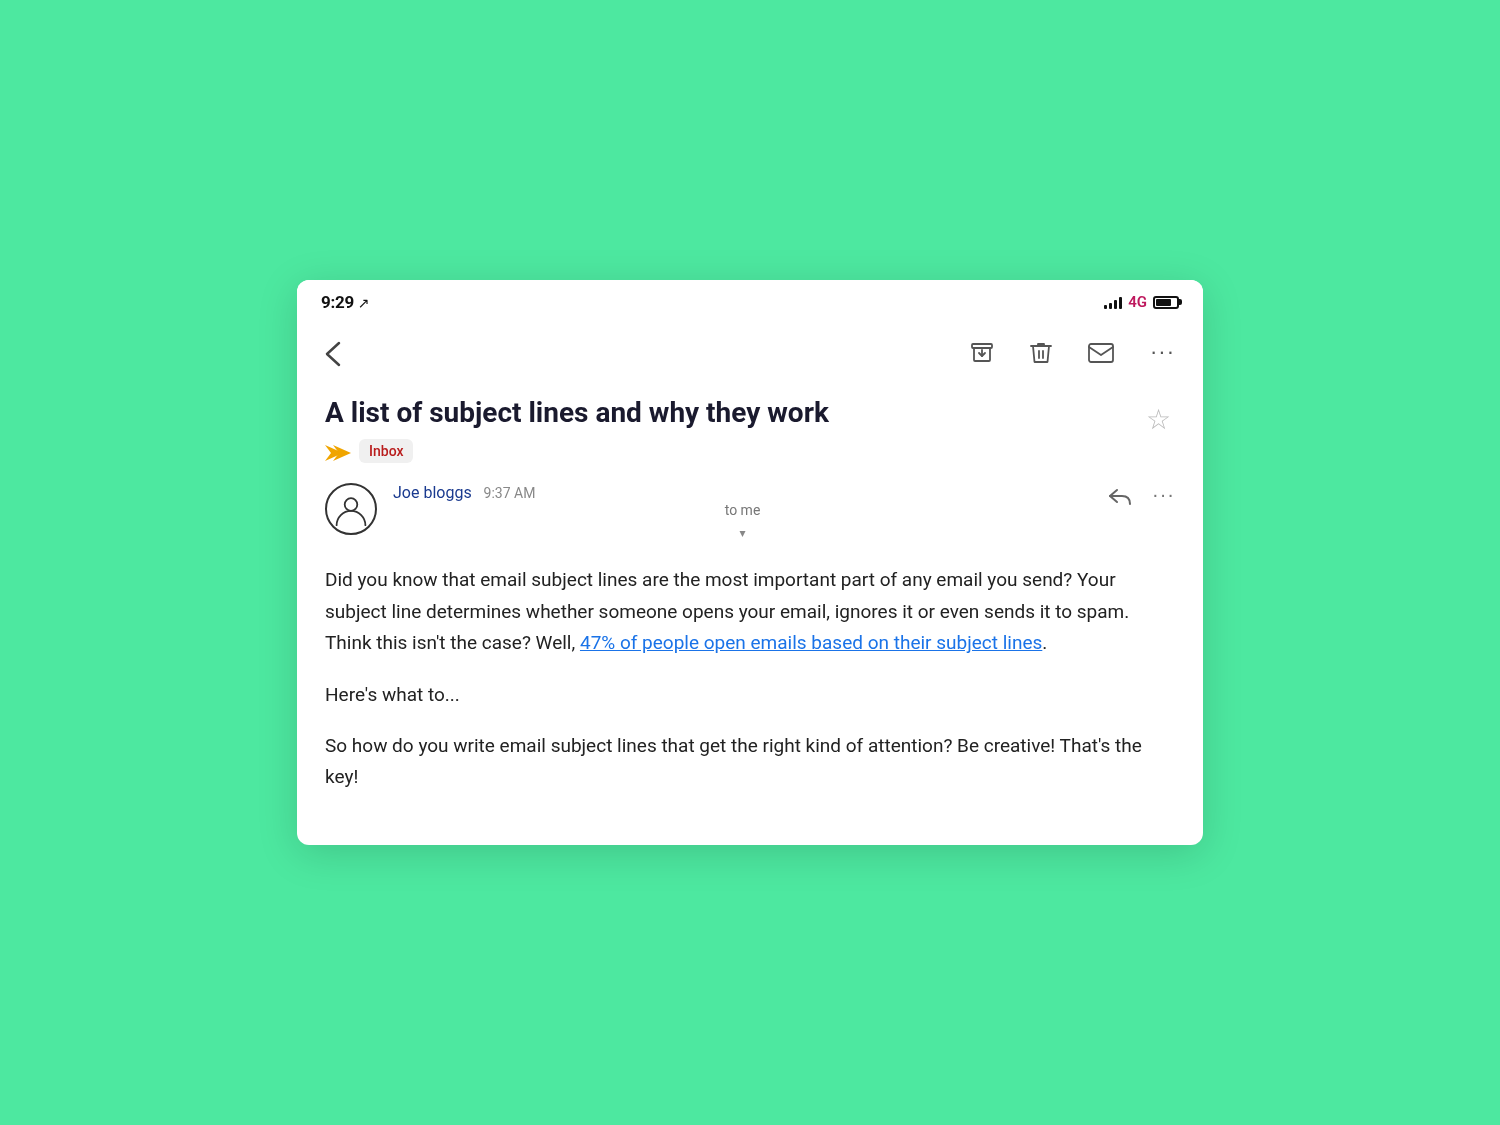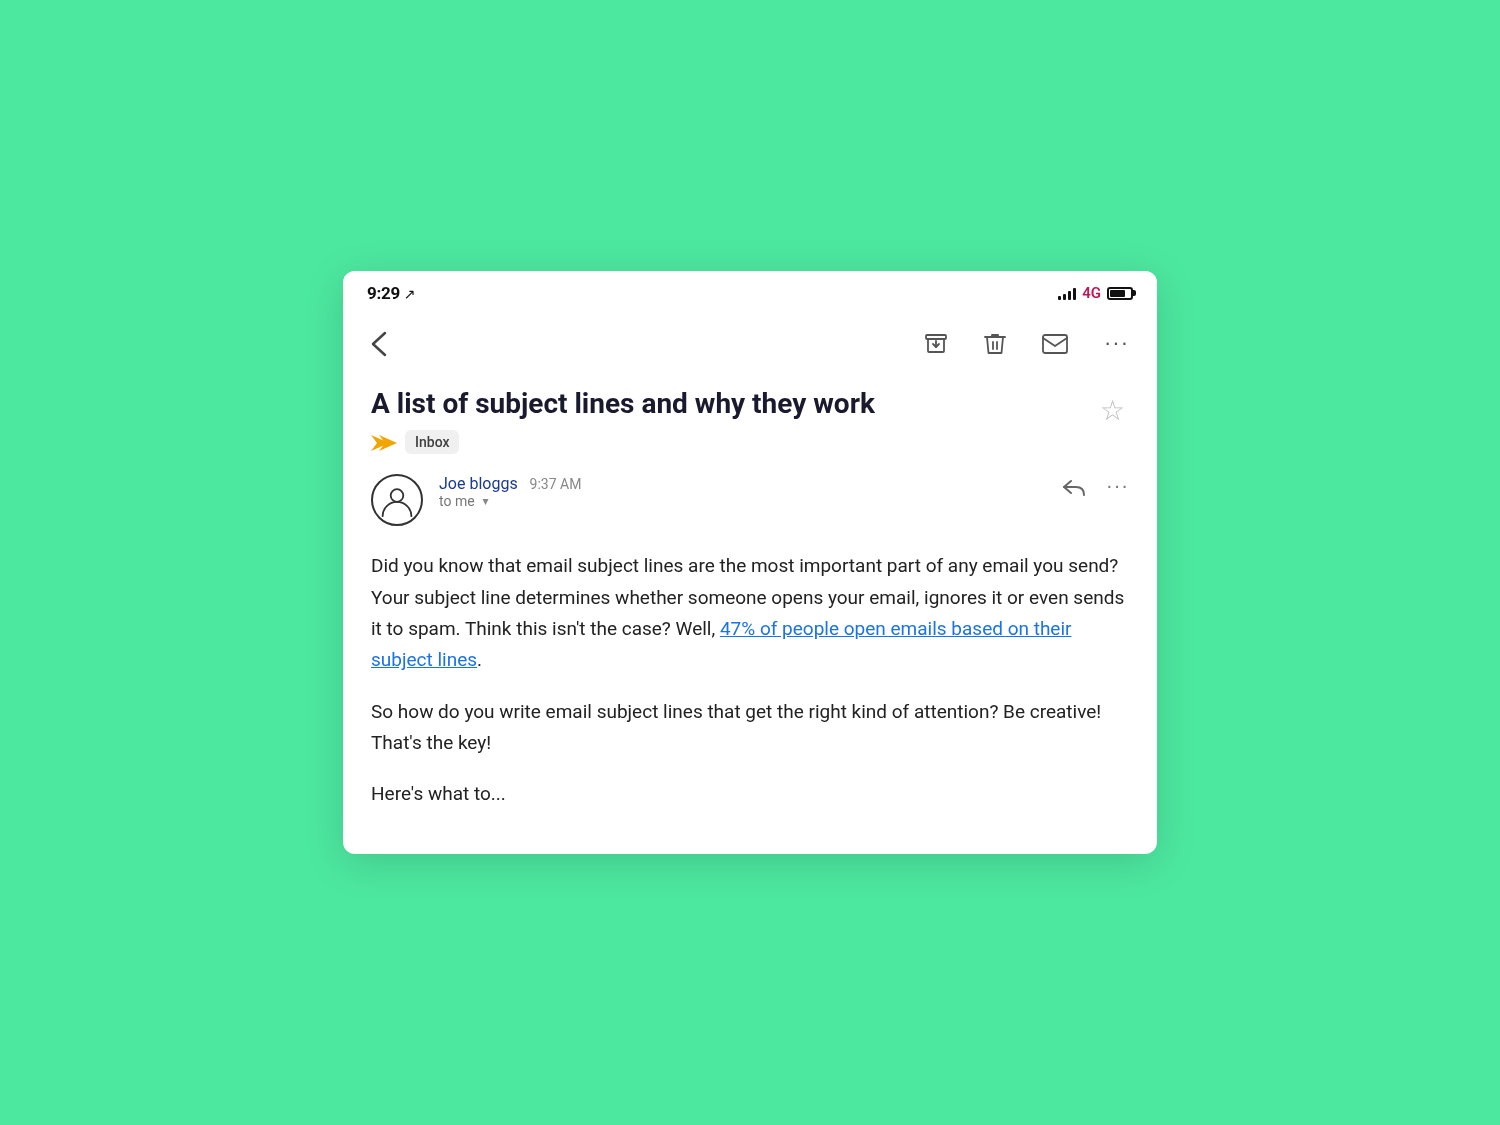--- a/index.html
+++ b/index.html
@@ -7,21 +7,21 @@
     body {
       background-color: #4de8a0;
       display: flex;
       justify-content: center;
       align-items: center;
       min-height: 100vh;
       font-family: -apple-system, BlinkMacSystemFont, 'Segoe UI', Roboto, sans-serif;
     }
 
     .phone-frame {
-      width: 814px;
+      width: 906px;
       background: #ffffff;
       border-radius: 12px;
       overflow: hidden;
       box-shadow: 0 8px 40px rgba(0,0,0,0.15);
     }
 
     
     .status-bar {
       display: flex;
       justify-content: space-between;
@@ -130,21 +130,21 @@
     }
 
     .back-icon {
       font-size: 26px;
       color: #444;
       font-weight: 300;
     }
 
     
     .email-content {
-      padding: 8px 28px 24px;
+      padding: 8px 28px 32px;
     }
 
     
     .subject-area {
       display: flex;
       align-items: flex-start;
       justify-content: space-between;
       margin-bottom: 20px;
     }
 
@@ -170,21 +170,21 @@
     .forward-icon {
       color: #f0a500;
       font-size: 22px;
     }
 
     .inbox-badge {
       background: #f0f0f0;
       border-radius: 6px;
       padding: 4px 10px;
       font-size: 14px;
-      color: #404040;
+      color: #b91c1c;
       font-weight: 500;
     }
 
     .star-btn {
       background: none;
       border: none;
       cursor: pointer;
       color: #bbb;
       font-size: 28px;
       padding: 4px;
@@ -234,20 +234,21 @@
       margin-left: 8px;
       font-weight: 400;
     }
 
     .sender-to {
       display: flex;
       align-items: center;
       gap: 8px;
       font-size: 14px;
       color: #777;
+      flex-direction: column;
     }
 
     .chevron-down {
       font-size: 12px;
       color: #888;
     }
 
     .sender-actions {
       display: flex;
       align-items: center;
@@ -414,18 +415,18 @@
         <button class="action-btn" title="More">
           <span style="font-size:20px; color:#777; letter-spacing:1px;">···</span>
         </button>
       </div>
     </div>
 
     <div class="email-body">
       <p>
         <span>Did you know that email subject lines are the most important part of any email you send? Your subject line determines whether someone opens your email, ignores it or even sends it to spam. Think this isn't the case? Well, </span><a class="email-link" href="#"><span>47% of people open emails based on their subject lines</span></a><span>.</span>
       </p>
+      <p>Here's what to...</p>
       <p>So how do you write email subject lines that get the right kind of attention? Be creative! That's the key!</p>
-      <p>Here's what to...</p>
     </div>
 
   </div>
 </div>
 
 </body></html>

